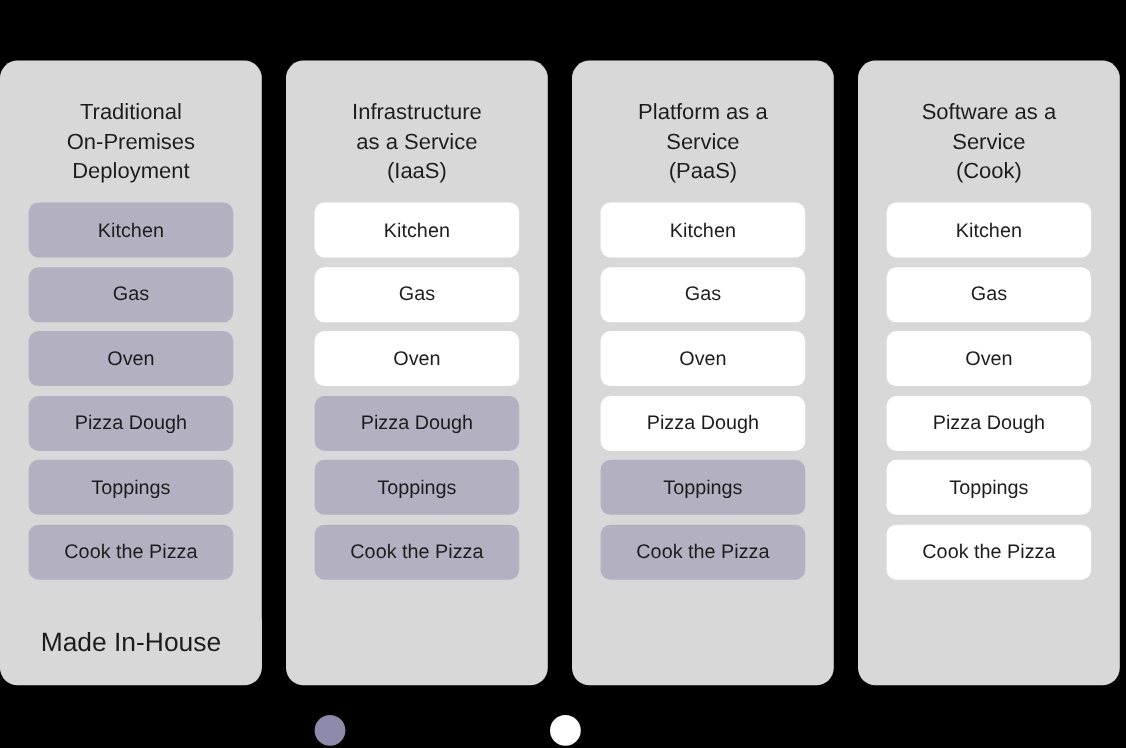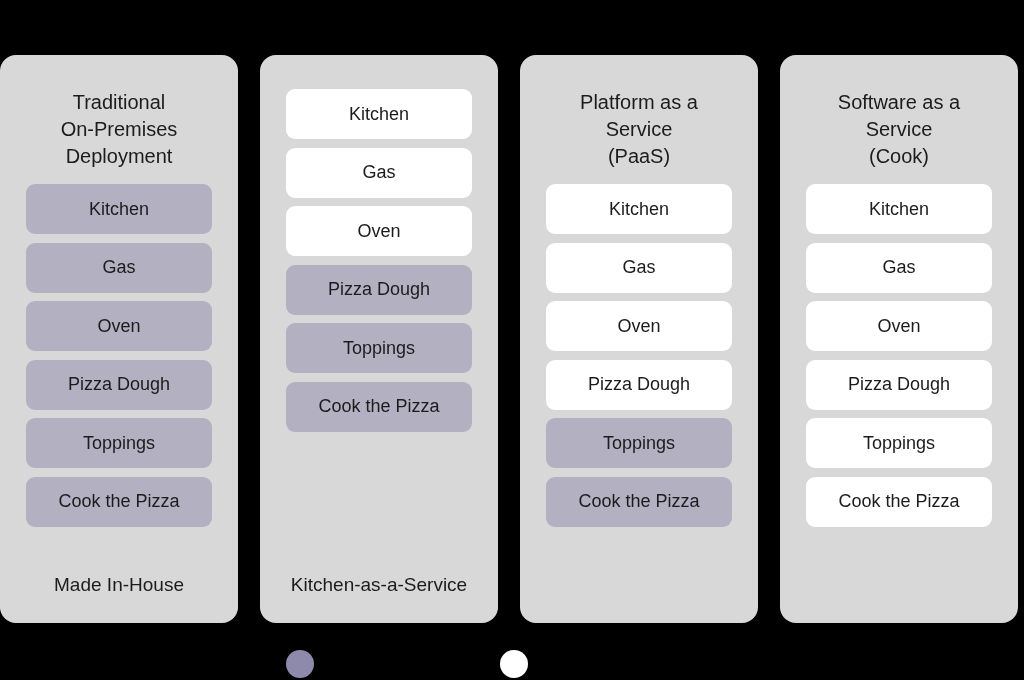--- a/index.html
+++ b/index.html
@@ -55,21 +55,21 @@
     font-size: 18px;
   }
   .item.managed  { background: var(--managed, #b2b0c1); }
   .item.provider { background: var(--provider, #ffffff); }
   .footer {
     height: 70px;
     border-radius: 15px;
     display: flex;
     align-items: center;
     justify-content: center;
-    font-size: 19px;
+    font-size: 24px;
   }
   .legend-dot {
     position: absolute;
     top: 650px;
     width: 28px;
     height: 28px;
     border-radius: 50%;
   }
   .legend-dot.managed-dot  { left: 286px; background: var(--dot-managed, #8d8aab); }
   .legend-dot.provider-dot { left: 500px; background: var(--dot-provider, #ffffff); }
@@ -103,20 +103,23 @@
     <span>Toppings</span>
   </div>
 
   <div class="item managed">
     <span>Cook the Pizza</span>
   </div>
 </div>
   </section>
 
   <section class="panel column">
+    <h2 class="column-title">Infrastructure
+as a Service
+(IaaS)</h2>
     <div class="items">
   <div class="item provider">
     <span>Kitchen</span>
   </div>
 
   <div class="item provider">
     <span>Gas</span>
   </div>
 
   <div class="item provider">
@@ -197,22 +200,19 @@
     <span>Cook the Pizza</span>
   </div>
 </div>
   </section>
 </div>
 <div class="row footers-row" id="footers-row">
   <div class="panel footer">
     <span>Made In-House</span>
   </div>
 
-  <div class="panel footer">
-    <span>Kitchen-as-a-Service</span>
-  </div>
 
 
 </div>
 <div id="legend">
     <span class="legend-dot managed-dot" style="background: rgb(141, 138, 171);"></span>
     <span class="legend-dot provider-dot" style="background: rgb(255, 255, 255);"></span>
   </div>
 
 </body></html>

